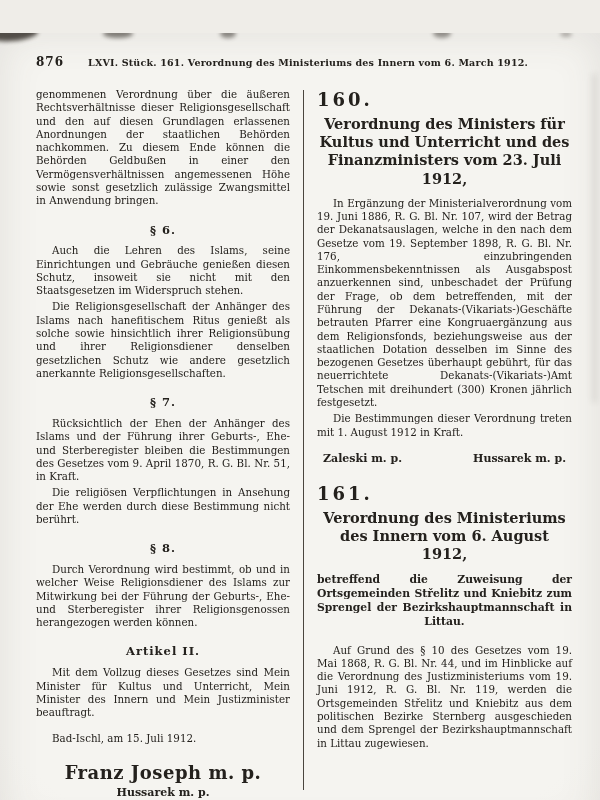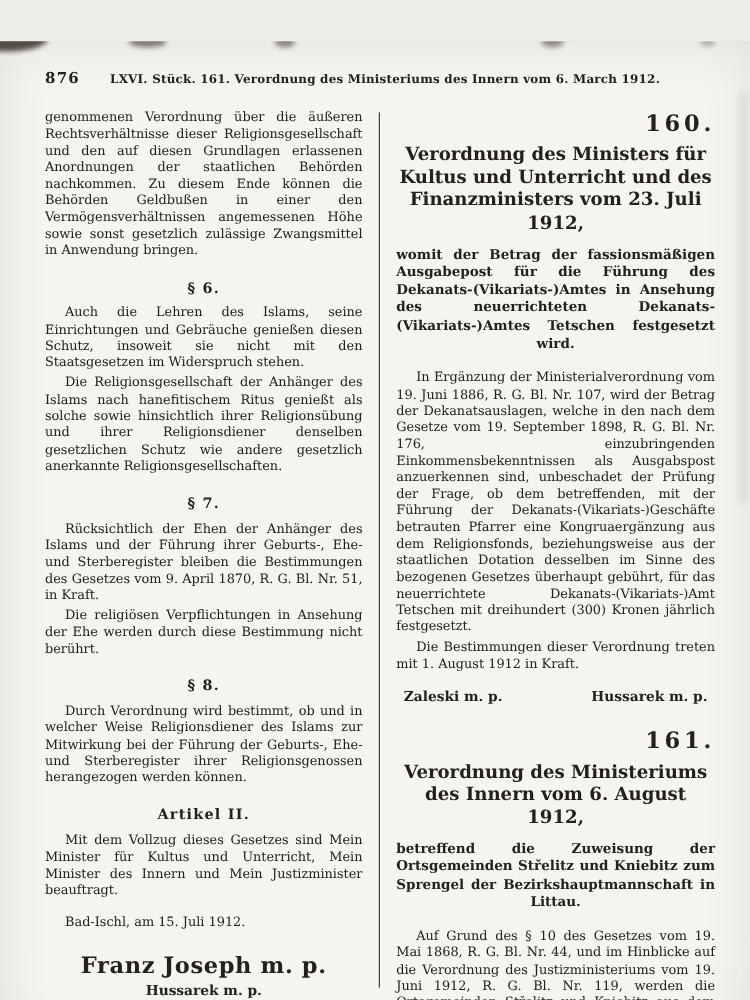--- a/index.html
+++ b/index.html
@@ -62,21 +62,21 @@
     margin-top: 15px; text-align: center;
     font-size: 18px; font-weight: bold; letter-spacing: 0.5px;
   }
   .sig-row {
     margin-top: 11px; display: flex; justify-content: space-between;
     font-size: 11px; font-weight: bold;
   }
   .sig-center { text-align: center; font-size: 11px; font-weight: bold; margin-top: 2px; }
 
   .decree-number {
-    text-align: right; font-size: 18px; font-weight: bold;
+    text-align: left; font-size: 18px; font-weight: bold;
     letter-spacing: 3px; margin: 0 0 4px 0;
   }
   .decree-number.second { margin-top: 16px; }
   .decree-title {
     text-align: center; font-size: 14.5px; font-weight: bold;
     line-height: 1.25; margin: 0 0 9px 0;
   }
   .decree-subtitle {
     font-size: 10.8px; font-weight: bold; line-height: 1.32;
     text-align: justify; text-align-last: center; margin: 0 0 14px 0;
@@ -123,21 +123,20 @@
 
       <div class="sig-main">Franz Joseph m. p.</div>
       <div class="sig-center">Hussarek m. p.</div>
     </div>
 
     <div class="divider"></div>
 
     <div class="col col-right">
       <div class="decree-number">160.</div>
       <div class="decree-title">Verordnung des Ministers für Kultus und Unterricht und des Finanzministers vom 23. Juli 1912,</div>
-      <div class="decree-subtitle">womit der Betrag der fassionsmäßigen Ausgabepost für die Führung des Dekanats-(Vikariats-)Amtes in Ansehung des neuerrichteten Dekanats-(Vikariats-)Amtes Tetschen festgesetzt wird.</div>
       <p>In Ergänzung der Ministerialverordnung vom 19. Juni 1886, R. G. Bl. Nr. 107, wird der Betrag der Dekanatsauslagen, welche in den nach dem Gesetze vom 19. September 1898, R. G. Bl. Nr. 176, einzubringenden Einkommensbekenntnissen als Ausgabspost anzuerkennen sind, unbeschadet der Prüfung der Frage, ob dem betreffenden, mit der Führung der Dekanats-(Vikariats-)Geschäfte betrauten Pfarrer eine Kongruaergänzung aus dem Religionsfonds, beziehungsweise aus der staatlichen Dotation desselben im Sinne des bezogenen Gesetzes überhaupt gebührt, für das neuerrichtete Dekanats-(Vikariats-)Amt Tetschen mit dreihundert (300) Kronen jährlich festgesetzt.</p>
       <p>Die Bestimmungen dieser Verordnung treten mit 1. August 1912 in Kraft.</p>
       <div class="sig-row r160">
         <span>Zaleski m. p.</span>
         <span>Hussarek m. p.</span>
       </div>
 
       <div class="decree-number second">161.</div>
       <div class="decree-title">Verordnung des Ministeriums des Innern vom 6. August 1912,</div>
       <div class="decree-subtitle">betreffend die Zuweisung der Ortsgemeinden Střelitz und Kniebitz zum Sprengel der Bezirkshauptmannschaft in Littau.</div>

